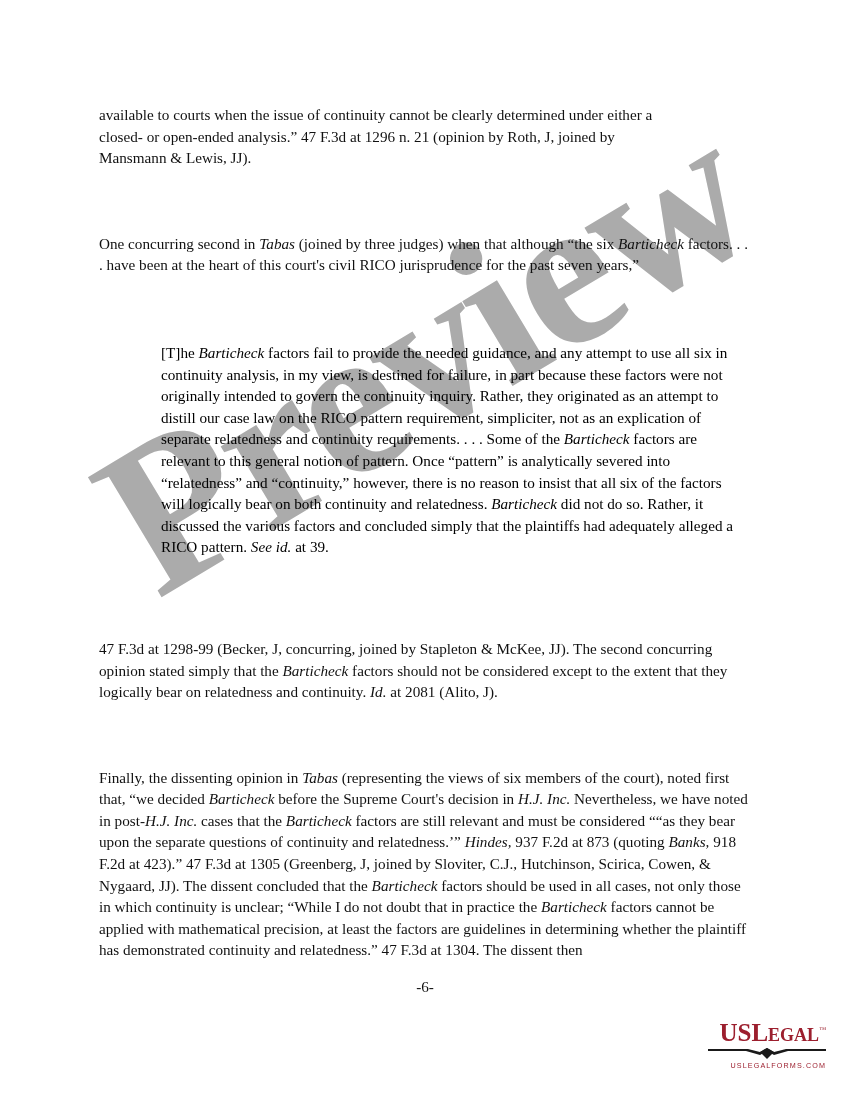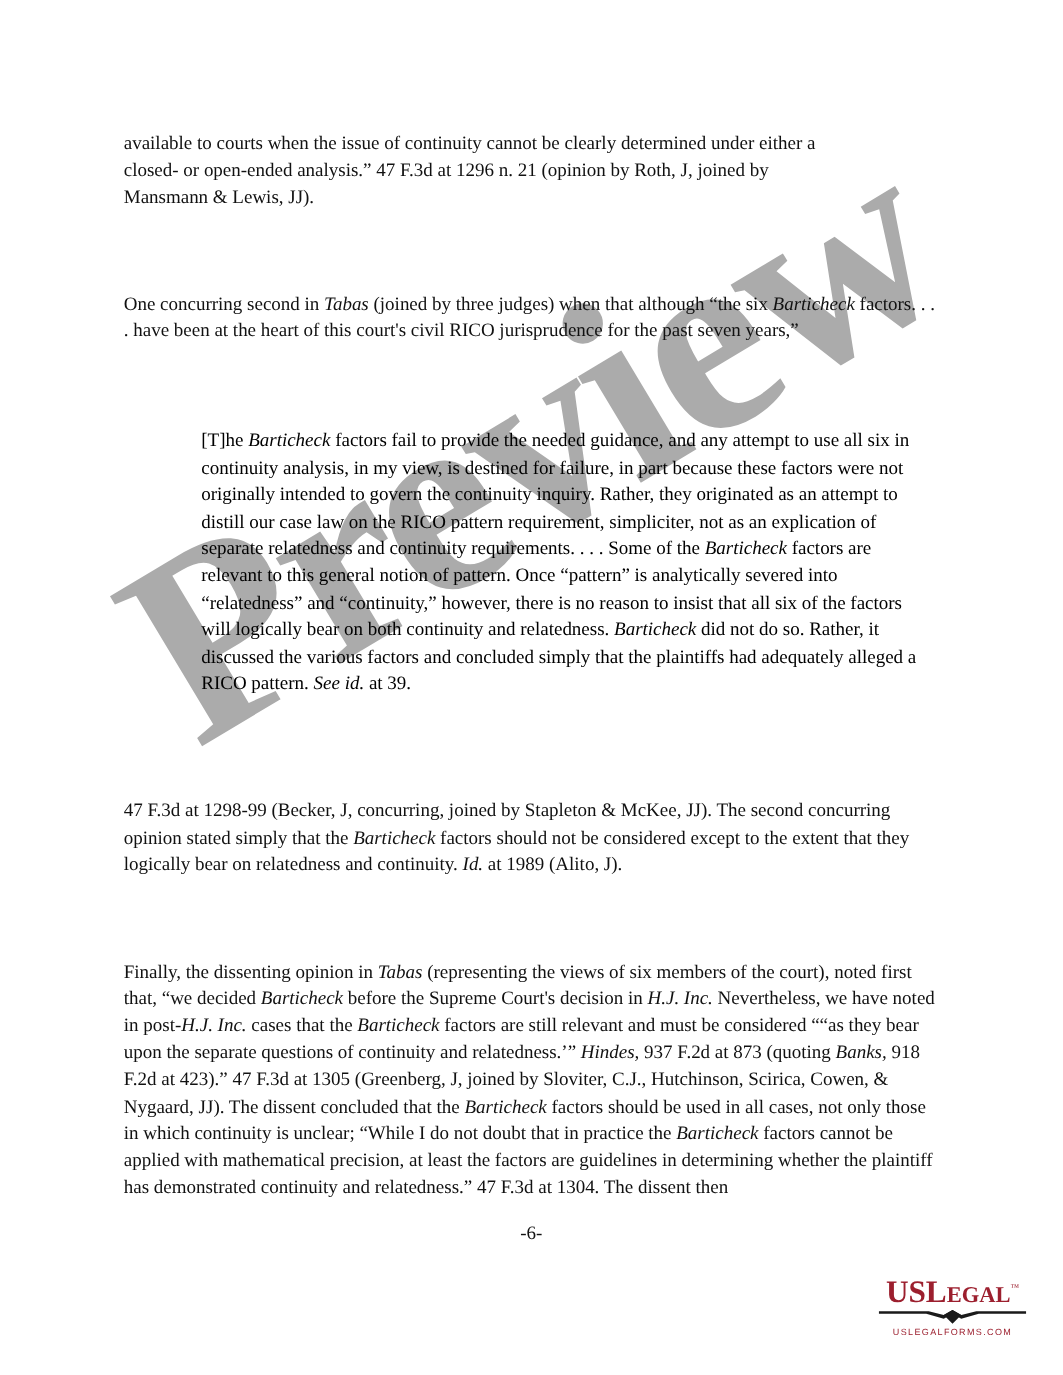--- a/index.html
+++ b/index.html
@@ -97,21 +97,21 @@
   }
 
   
   #footer-logo {
     position: absolute;
     left: 698px;
     top: 1018px;
     width: 128px;
     height: 50px;
     z-index: 3;
-    text-align: center;
+    text-align: right;
   }
   #logo-wordmark {
     position: relative;
     font-family: "Liberation Serif", "DejaVu Serif", serif;
     font-size: 25px;
     font-weight: bold;
     letter-spacing: 0px;
     color: #9c1f2e;
     line-height: 25px;
     white-space: nowrap;
@@ -161,21 +161,21 @@
       <p class="para"><span>One concurring second in </span><em class="it">Tabas</em><span> (joined by three judges) when that although “the six </span><em class="it">Barticheck</em><span> factors. . . . have been at the heart of this court's civil RICO jurisprudence for the past seven years,”</span></p>
 
       <div class="spacer-md"></div>
 
       <div class="blockquote">
         <p class="bq-first"><span>[T]he </span><em class="it">Barticheck</em><span> factors fail to provide the needed guidance, and any attempt to use all six in continuity analysis, in my view, is destined for failure, in part because these factors were not originally intended to govern the continuity inquiry.  Rather, they originated as an attempt to distill our case law on the RICO pattern requirement, simpliciter, not as an explication of separate relatedness and continuity requirements. . . .  Some of the </span><em class="it">Barticheck</em><span> factors are relevant to this general notion of pattern.  Once “pattern” is analytically severed into “relatedness” and “continuity,” however, there is no reason to insist that all six of the factors will logically bear on both continuity and relatedness.  </span><em class="it">Barticheck</em><span> did not do so.   Rather, it discussed the various factors and concluded simply that the plaintiffs had adequately alleged a RICO pattern.  </span><em class="it">See id.</em><span> at 39.</span></p>
       </div>
 
       <div class="spacer-lg"></div>
 
-      <p class="para"><span>47 F.3d at 1298-99 (Becker, J, concurring, joined by Stapleton &amp; McKee, JJ).  The second concurring opinion stated simply that the </span><em class="it">Barticheck</em><span> factors should not be considered except to the extent that they logically bear on relatedness and continuity.  </span><em class="it">Id.</em><span> at 1989 (Alito, J).</span></p>
+      <p class="para"><span>47 F.3d at 1298-99 (Becker, J, concurring, joined by Stapleton &amp; McKee, JJ).  The second concurring opinion stated simply that the </span><em class="it">Barticheck</em><span> factors should not be considered except to the extent that they logically bear on relatedness and continuity.  </span><em class="it">Id.</em><span> at 2081 (Alito, J).</span></p>
 
       <div class="spacer-lg"></div>
 
       <p class="para"><span>Finally, the dissenting opinion in </span><em class="it">Tabas</em><span> (representing the views of six members of the court), noted first that, “we decided </span><em class="it">Barticheck</em><span> before the Supreme Court's decision in </span><em class="it">H.J. Inc.</em><span>  Nevertheless, we have noted in post-</span><em class="it">H.J. Inc.</em><span> cases that the </span><em class="it">Barticheck</em><span> factors are still relevant and must be considered ““as they bear upon the separate questions of continuity and relatedness.’” </span><em class="it">Hindes,</em><span> 937 F.2d at 873 (quoting </span><em class="it">Banks,</em><span> 918 F.2d at 423).”  47 F.3d at 1305 (Greenberg, J, joined by Sloviter, C.J., Hutchinson, Scirica, Cowen, &amp; Nygaard, JJ).  The dissent concluded that the </span><em class="it">Barticheck</em><span> factors should be used in all cases, not only those in which continuity is unclear; “While I do not doubt that in practice the </span><em class="it">Barticheck</em><span> factors cannot be applied with mathematical precision, at least the factors are guidelines in determining whether the plaintiff has demonstrated continuity and relatedness.”  47 F.3d at 1304.  The dissent then</span></p>
 
     </div>
   </div>
 
   <div id="page-number">-6-</div>
 

